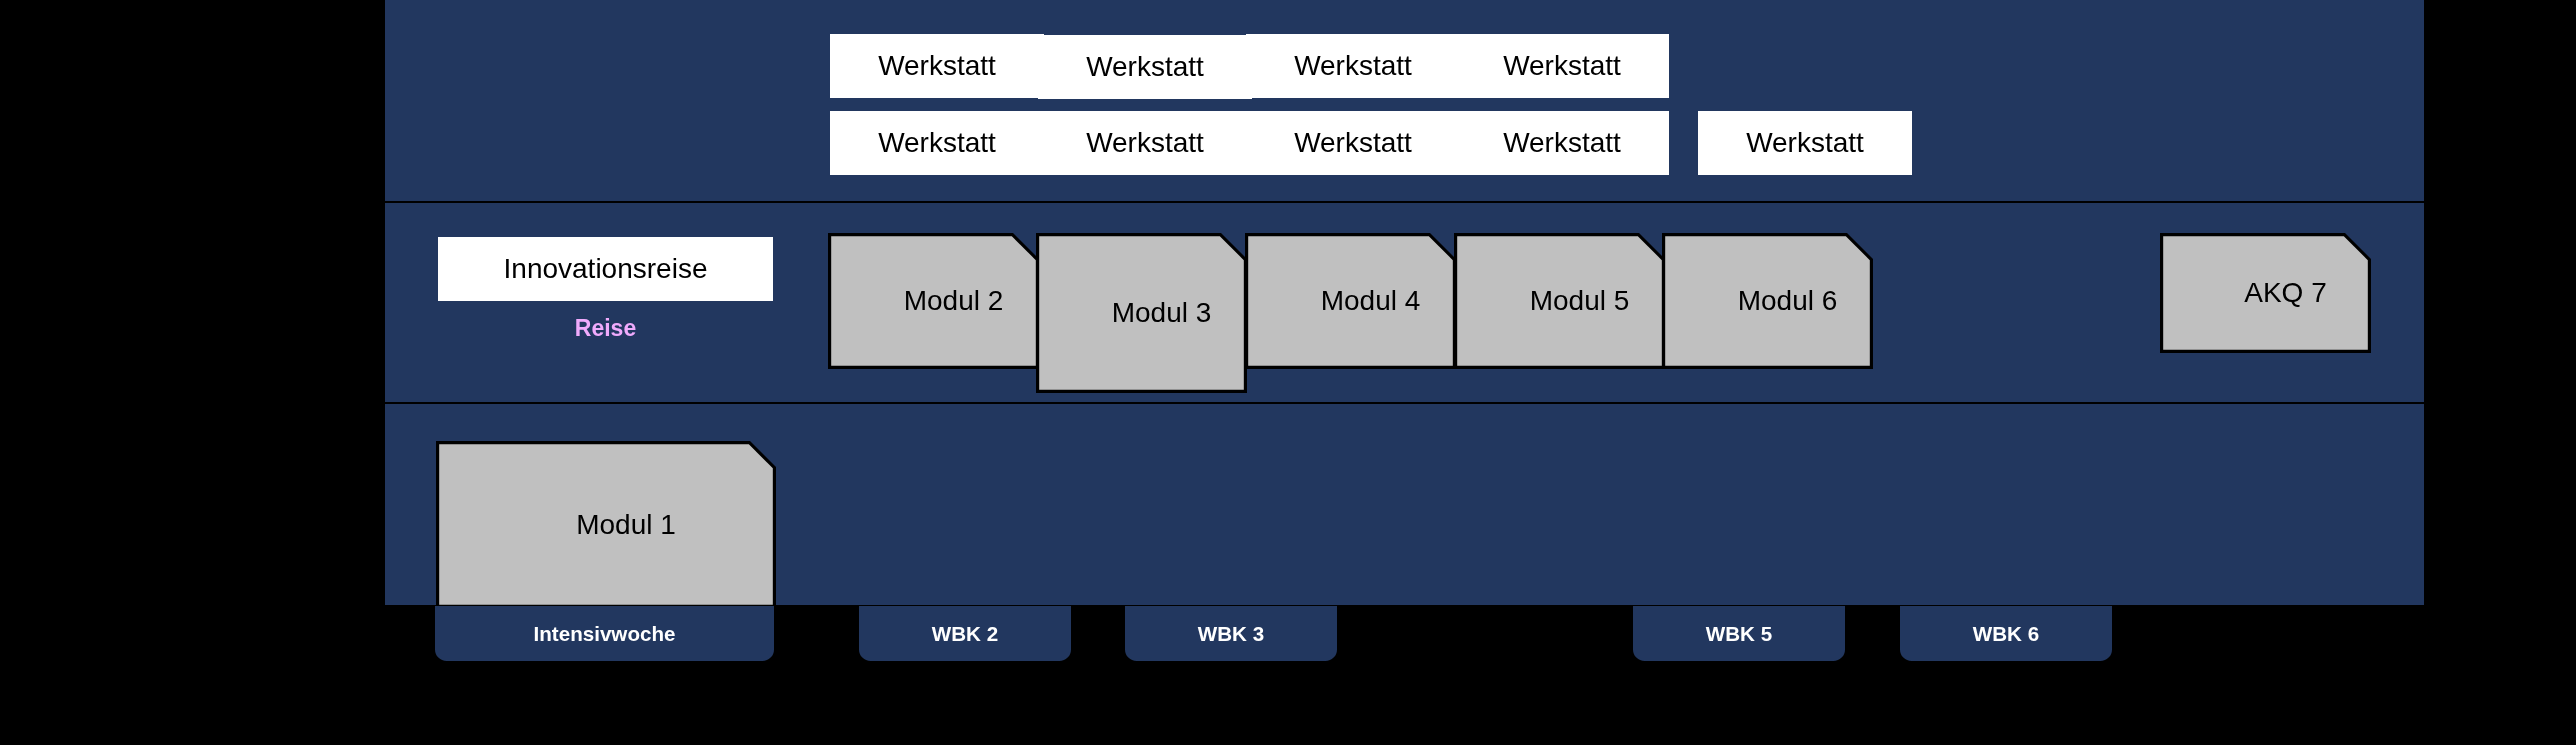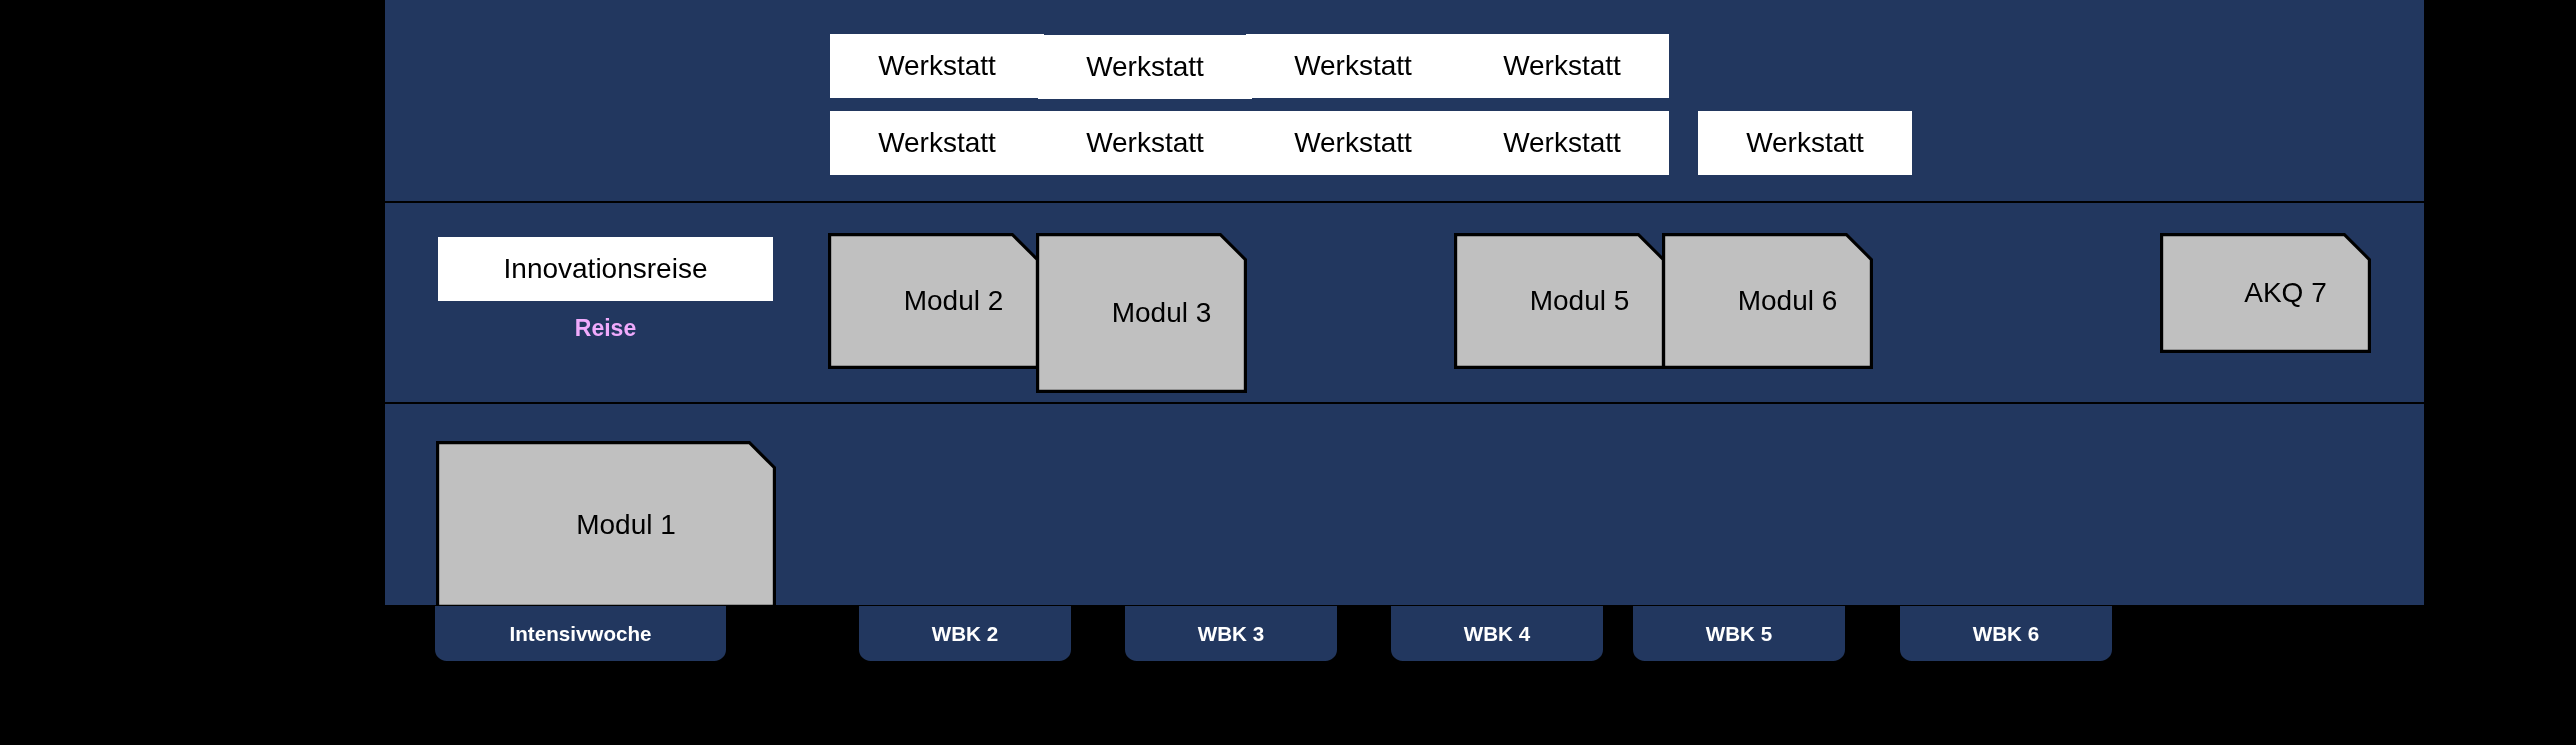--- a/index.html
+++ b/index.html
@@ -175,20 +175,24 @@
   <div id="reise-label">Reise</div>
 
   <div class="modul-shape" style="left:443px; top:233px; width:211px; height:136px;">
     <span class="modul-fill"></span>
     <span class="modul-label">Modul 2</span>
   </div>
   <div class="modul-shape" style="left:651px; top:233px; width:211px; height:160px;">
     <span class="modul-fill"></span>
     <span class="modul-label">Modul 3</span>
   </div>
+  <div class="modul-shape" style="left:860px; top:233px; width:211px; height:136px;">
+    <span class="modul-fill"></span>
+    <span class="modul-label">Modul 4</span>
+  </div>
   <div class="modul-shape" style="left:1069px; top:233px; width:211px; height:136px;">
     <span class="modul-fill"></span>
     <span class="modul-label">Modul 5</span>
   </div>
   <div class="modul-shape" style="left:1277px; top:233px; width:211px; height:136px;">
     <span class="modul-fill"></span>
     <span class="modul-label">Modul 6</span>
   </div>
   <div class="modul-shape" style="left:1775px; top:233px; width:211px; height:120px;">
     <span class="modul-fill"></span>
@@ -196,32 +200,29 @@
   </div>
 
   <div class="modul-shape" style="left:51px; top:441px; width:340px; height:167px;">
     <span class="modul-fill"></span>
     <span class="modul-label">Modul 1</span>
   </div>
 
 </div>
 
 <div id="tabbar">
-  <div class="tab" style="left:435px; width:291px;">
+  <div class="tab" style="left:435px; width:339px;">
     <span>Intensivwoche</span>
   </div>
   <div class="tab" style="left:859px; width:212px;">
     <span>WBK 2</span>
   </div>
   <div class="tab" style="left:1125px; width:212px;">
     <span>WBK 3</span>
   </div>
-  <div class="tab" style="left:1391px; width:212px;">
-    <span>WBK 4</span>
-  </div>
   <div class="tab" style="left:1633px; width:212px;">
     <span>WBK 5</span>
   </div>
   <div class="tab" style="left:1900px; width:212px;">
     <span>WBK 6</span>
   </div>
 </div>
 
 
 </body></html>

